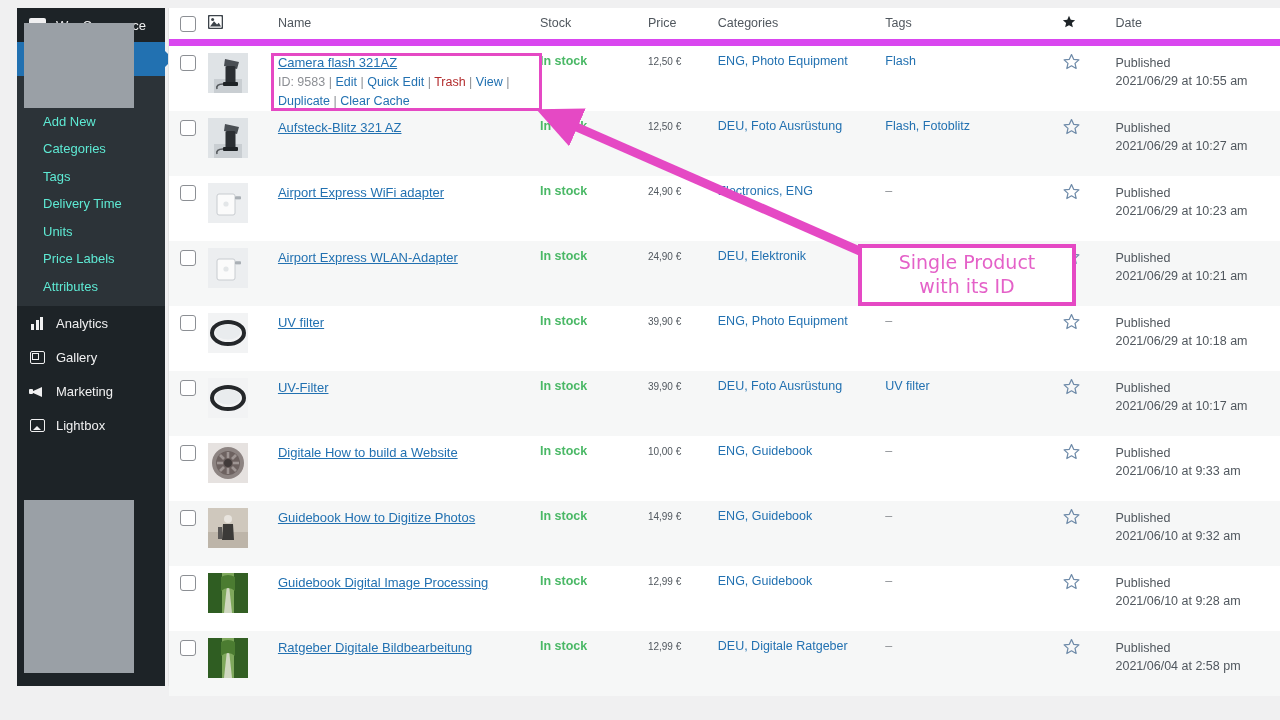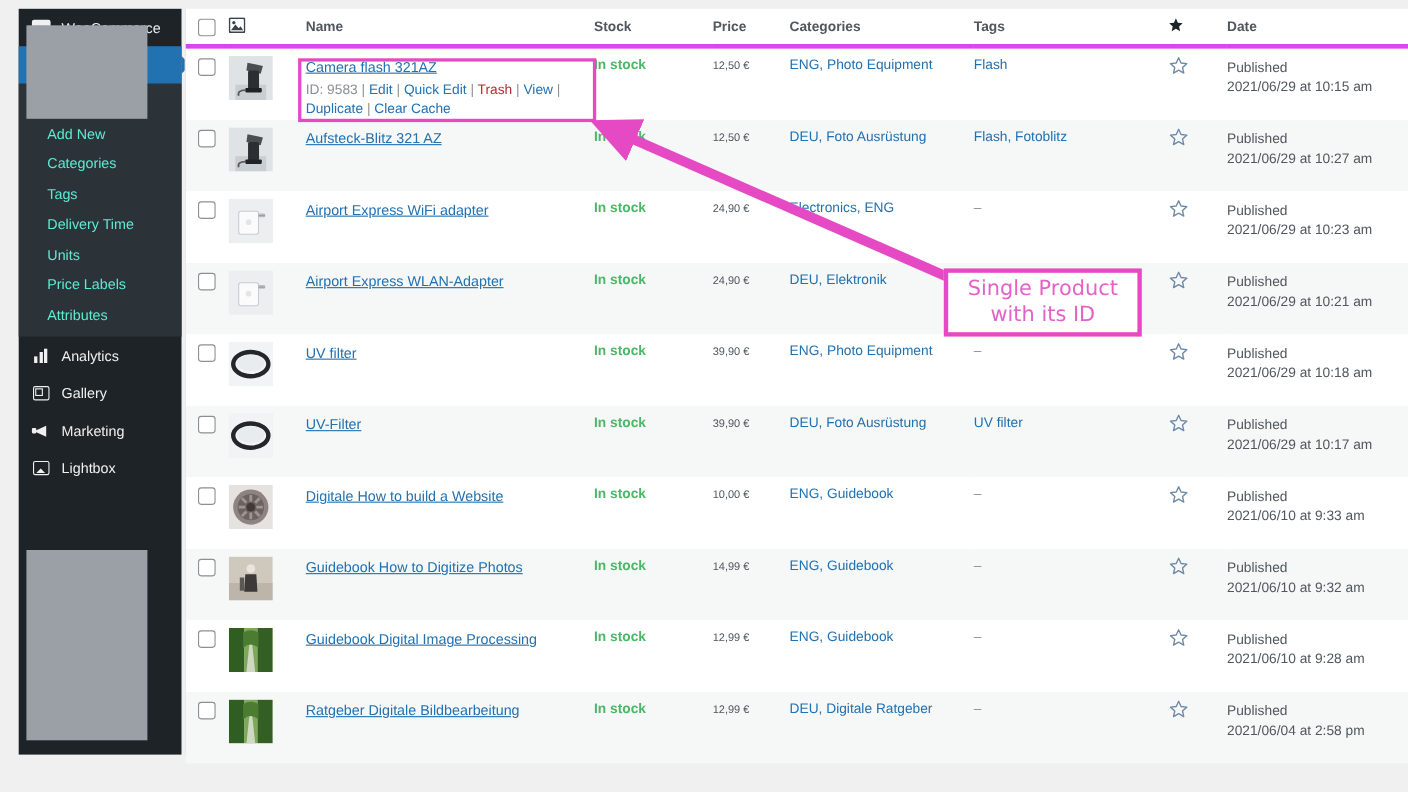--- a/index.html
+++ b/index.html
@@ -73,22 +73,22 @@
 
   
   .table-wrap {
     position: absolute; left: 168px; top: 8px;
     width: 1112px; height: 678px;
     background: #fff; border-left: 1px solid #e5e5e5;
   }
   table.wp-list { width: 100%; border-collapse: collapse; table-layout: fixed; }
   table.wp-list thead th {
     height: 34px; text-align: left; vertical-align: middle;
-    font-size: 12.5px; font-weight: 700; color: #50575e;
-    border-bottom: 4px solid #d946ef; padding: 0;
+    font-size: 12.5px; font-weight: 400; color: #50575e;
+    border-bottom: 7px solid #d946ef; padding: 0;
   }
   th.sortable-link { color: #2271b1; }
 
   .col-cb    { width: 38px; }
   .col-thumb { width: 68px; }
   .col-name  { width: 255px; }
   .col-stock { width: 105px; }
   .col-price { width: 68px; }
   .col-cat   { width: 163px; }
   .col-tags  { width: 172px; }
@@ -136,21 +136,21 @@
   .hl-box {
     position: absolute; left: 271px; top: 53px;
     width: 271px; height: 58px;
     border: 3px solid #e549c4; background: transparent;
     pointer-events: none; z-index: 5;
   }
 
   
   .callout {
     position: absolute; left: 858px; top: 244px;
-    width: 180px; height: 62px;
+    width: 218px; height: 62px;
     border: 4px solid #e549c4; background: #fff;
     display: flex; align-items: center; justify-content: center;
     text-align: center; z-index: 7;
   }
   .callout span {
     color: #e461c8; font-size: 19px; line-height: 1.25;
     font-family: "DejaVu Sans", sans-serif;
   }
   .anno-svg { position: absolute; left: 0; top: 0; width: 1280px; height: 720px; z-index: 6; pointer-events: none; }
 </style>
@@ -279,21 +279,21 @@
             <td><a href="#" class="term-link">ENG, Photo Equipment</a></td>
             <td><span class="term-link">Flash</span></td>
             <td>
               <svg class="star-out" viewBox="0 0 20 20">
                 <path d="M10 1.6 L12.3 6.6 L17.8 7.2 L13.7 10.9 L14.9 16.3 L10 13.5 L5.1 16.3 L6.3 10.9 L2.2 7.2 L7.7 6.6 Z" fill="none" stroke="#6e8aa8" stroke-width="1.3" stroke-linejoin="round"></path>
               </svg>
             </td>
             <td>
               <div class="date-cell">
                 <div>Published</div>
-                <div>2021/06/29 at 10:15 am</div>
+                <div>2021/06/29 at 10:55 am</div>
               </div>
             </td>
           </tr>
           <tr class="alt">
             <td>
               <div class="cb-box"></div>
             </td>
             <td>
               <div class="thumb">
                 <svg viewBox="0 0 40 40">

